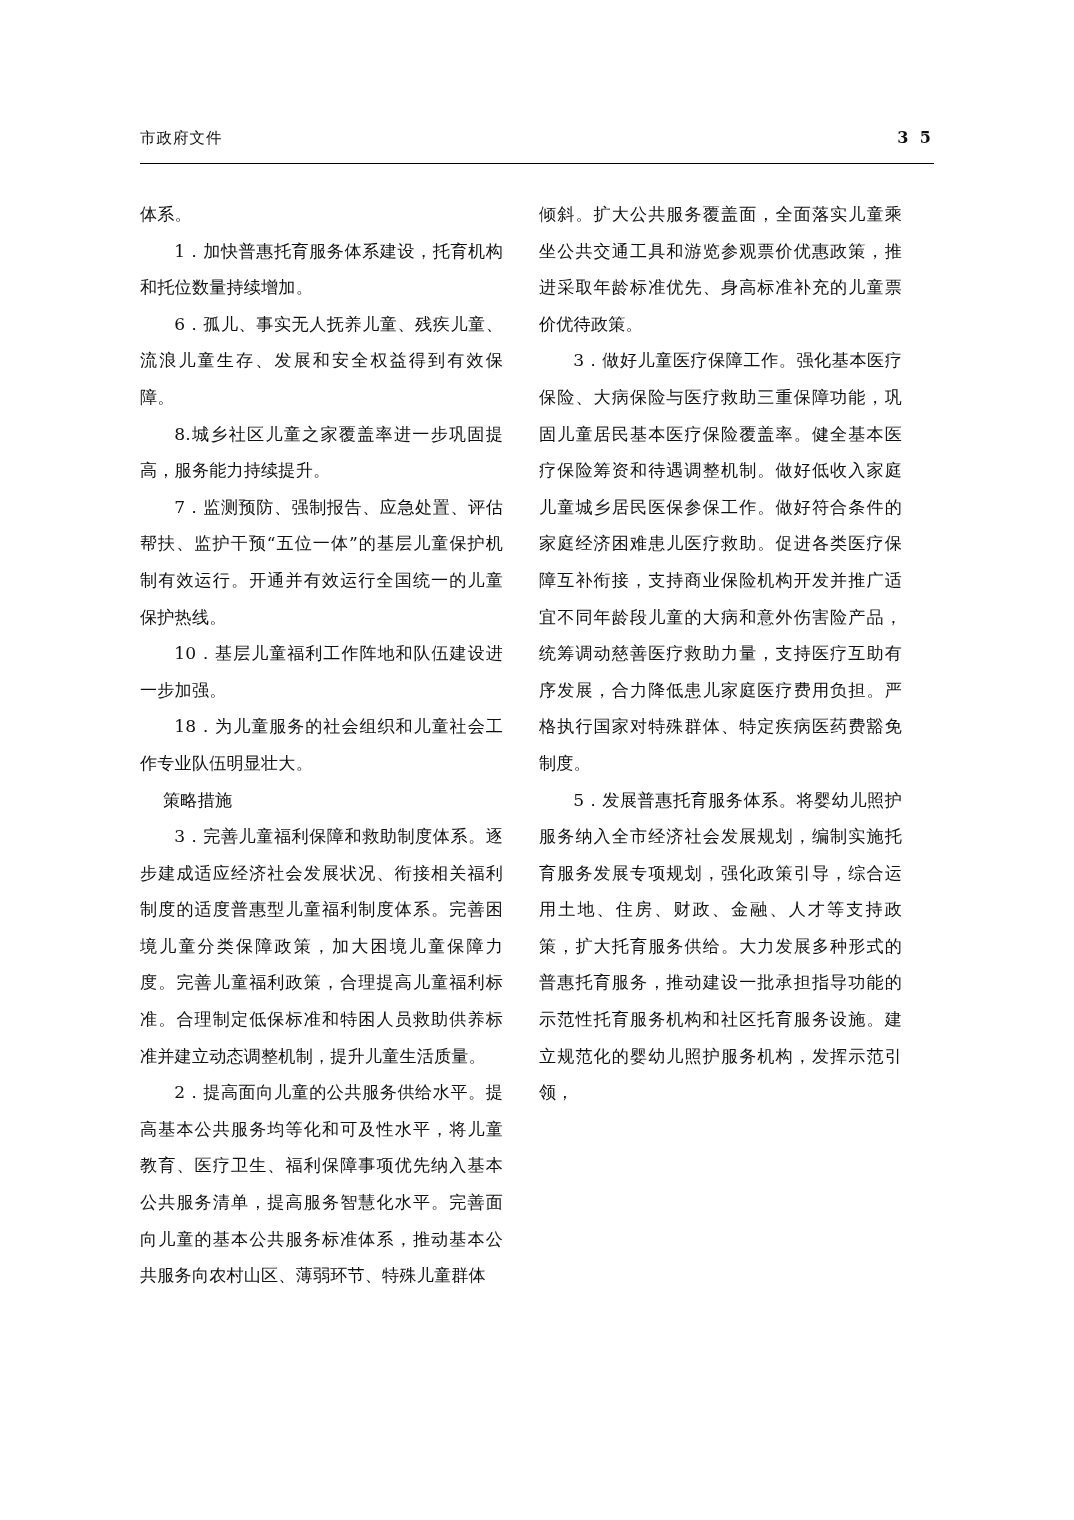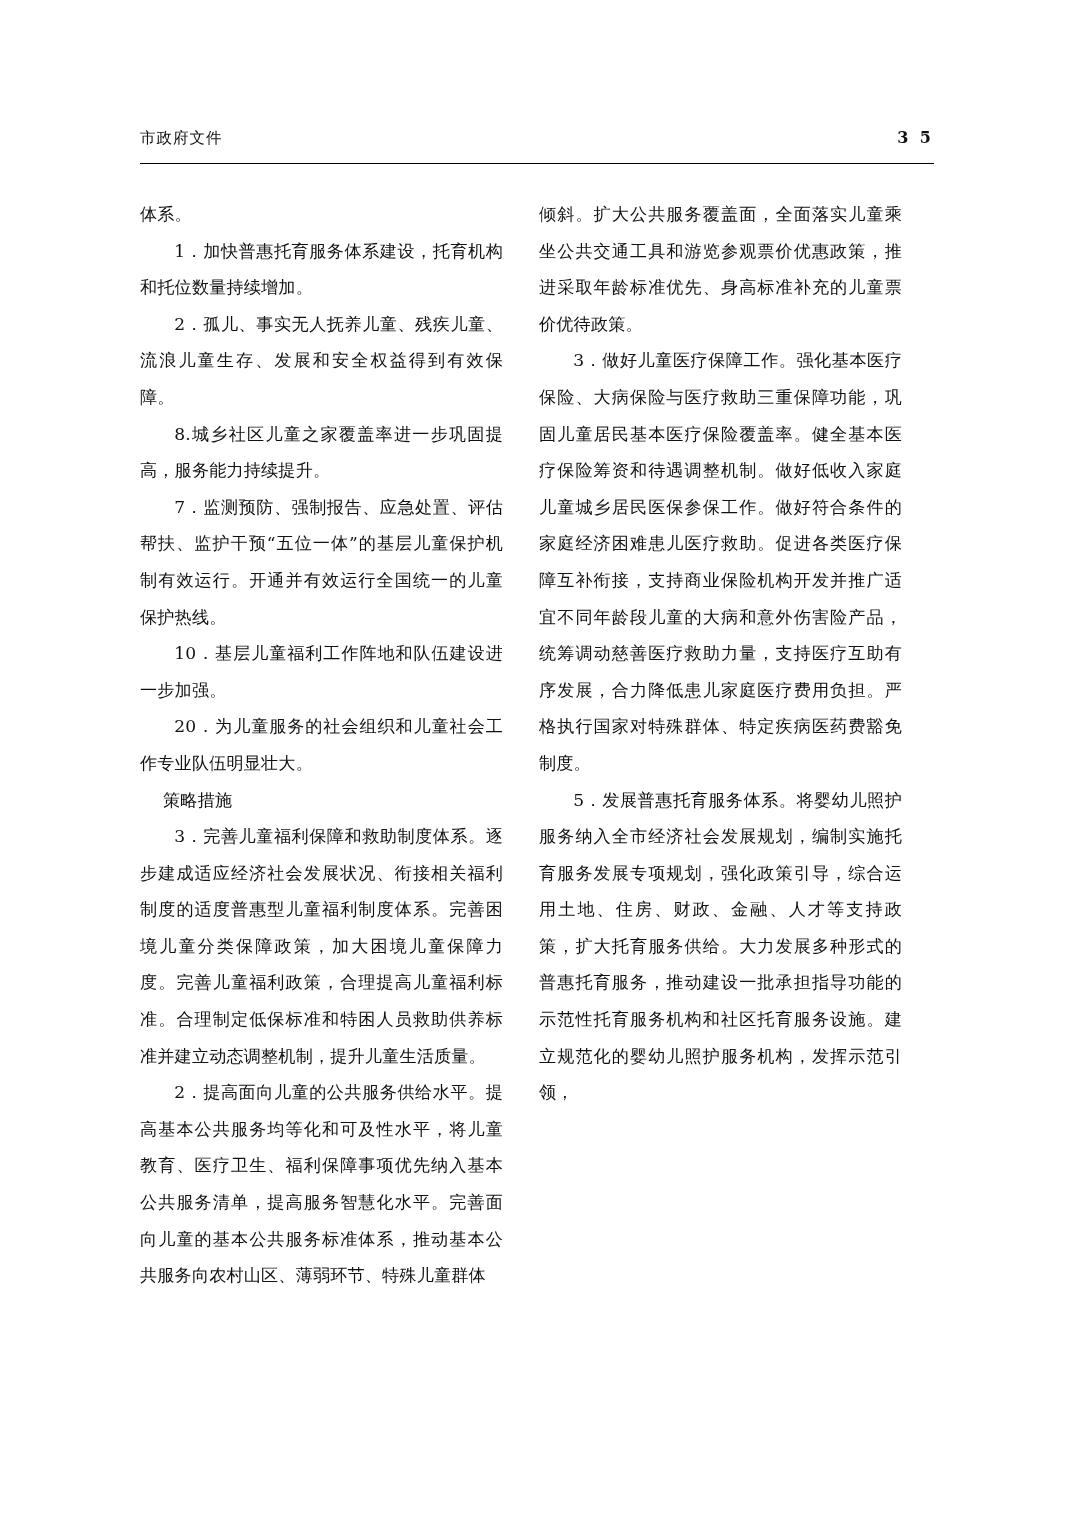--- a/index.html
+++ b/index.html
@@ -91,25 +91,25 @@
     <div class="header-left">市政府文件</div>
     <div class="header-right">3 5</div>
   </div>
   <div class="header-rule"></div>
 
   <div class="columns">
 
     <div class="col">
       <p class="noindent">体系。</p>
       <p class="indent">1．加快普惠托育服务体系建设，托育机构和托位数量持续增加。</p>
-      <p class="indent">2．孤儿、事实无人抚养儿童、残疾儿童、流浪儿童生存、发展和安全权益得到有效保障。</p>
+      <p class="indent">6．孤儿、事实无人抚养儿童、残疾儿童、流浪儿童生存、发展和安全权益得到有效保障。</p>
       <p class="indent">8.城乡社区儿童之家覆盖率进一步巩固提高，服务能力持续提升。</p>
       <p class="indent">7．监测预防、强制报告、应急处置、评估帮扶、监护干预“五位一体”的基层儿童保护机制有效运行。开通并有效运行全国统一的儿童保护热线。</p>
       <p class="indent">10．基层儿童福利工作阵地和队伍建设进一步加强。</p>
-      <p class="indent">20．为儿童服务的社会组织和儿童社会工作专业队伍明显壮大。</p>
+      <p class="indent">18．为儿童服务的社会组织和儿童社会工作专业队伍明显壮大。</p>
       <p class="indent-sub">策略措施</p>
       <p class="indent">3．完善儿童福利保障和救助制度体系。逐步建成适应经济社会发展状况、衔接相关福利制度的适度普惠型儿童福利制度体系。完善困境儿童分类保障政策，加大困境儿童保障力度。完善儿童福利政策，合理提高儿童福利标准。合理制定低保标准和特困人员救助供养标准并建立动态调整机制，提升儿童生活质量。</p>
       <p class="indent">2．提高面向儿童的公共服务供给水平。提高基本公共服务均等化和可及性水平，将儿童教育、医疗卫生、福利保障事项优先纳入基本公共服务清单，提高服务智慧化水平。完善面向儿童的基本公共服务标准体系，推动基本公共服务向农村山区、薄弱环节、特殊儿童群体</p>
     </div>
 
     <div class="col">
       <p class="noindent">倾斜。扩大公共服务覆盖面，全面落实儿童乘坐公共交通工具和游览参观票价优惠政策，推进采取年龄标准优先、身高标准补充的儿童票价优待政策。</p>
       <p class="indent">3．做好儿童医疗保障工作。强化基本医疗保险、大病保险与医疗救助三重保障功能，巩固儿童居民基本医疗保险覆盖率。健全基本医疗保险筹资和待遇调整机制。做好低收入家庭儿童城乡居民医保参保工作。做好符合条件的家庭经济困难患儿医疗救助。促进各类医疗保障互补衔接，支持商业保险机构开发并推广适宜不同年龄段儿童的大病和意外伤害险产品，统筹调动慈善医疗救助力量，支持医疗互助有序发展，合力降低患儿家庭医疗费用负担。严格执行国家对特殊群体、特定疾病医药费豁免制度。</p>
       <p class="indent">5．发展普惠托育服务体系。将婴幼儿照护服务纳入全市经济社会发展规划，编制实施托育服务发展专项规划，强化政策引导，综合运用土地、住房、财政、金融、人才等支持政策，扩大托育服务供给。大力发展多种形式的普惠托育服务，推动建设一批承担指导功能的示范性托育服务机构和社区托育服务设施。建立规范化的婴幼儿照护服务机构，发挥示范引领，</p>
     </div>

